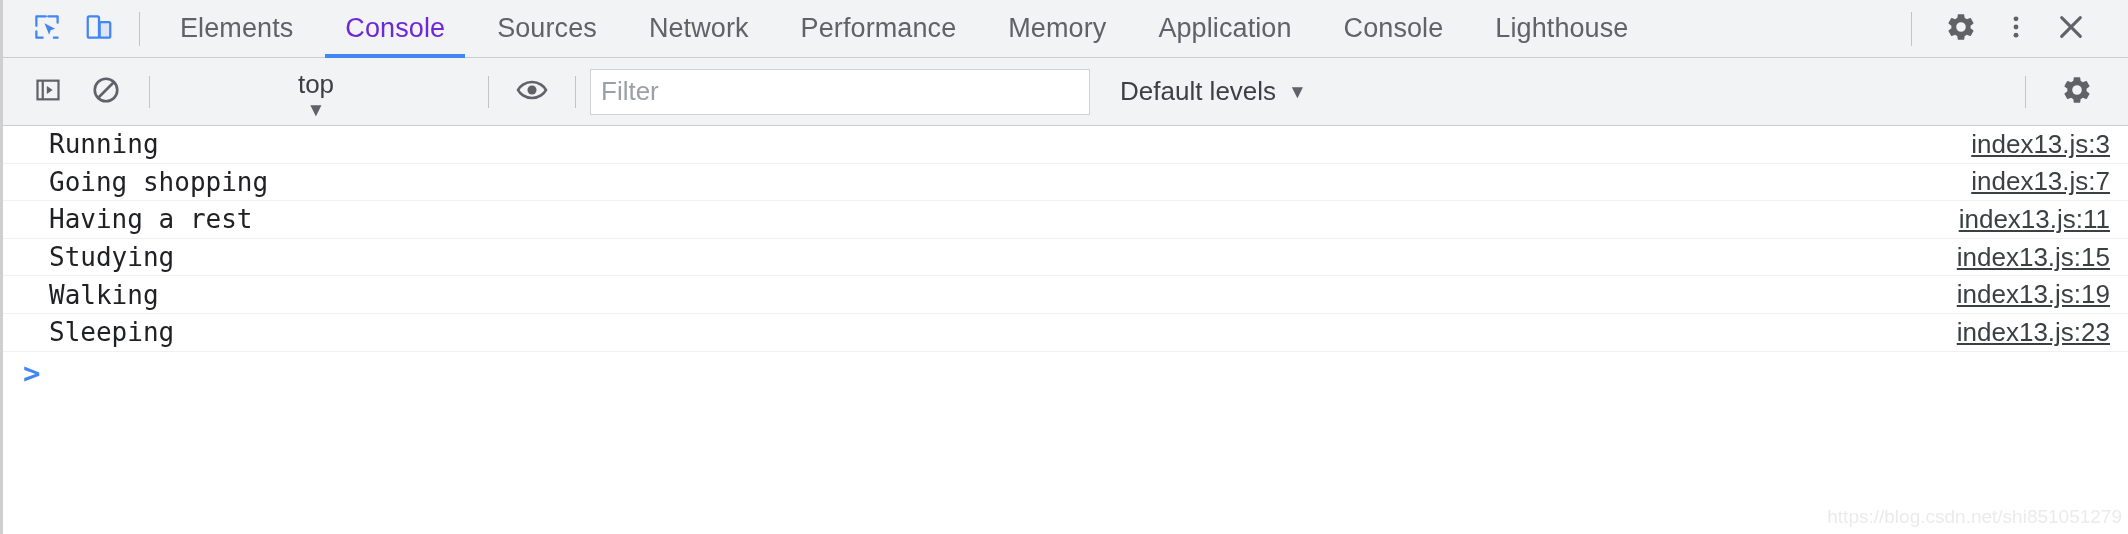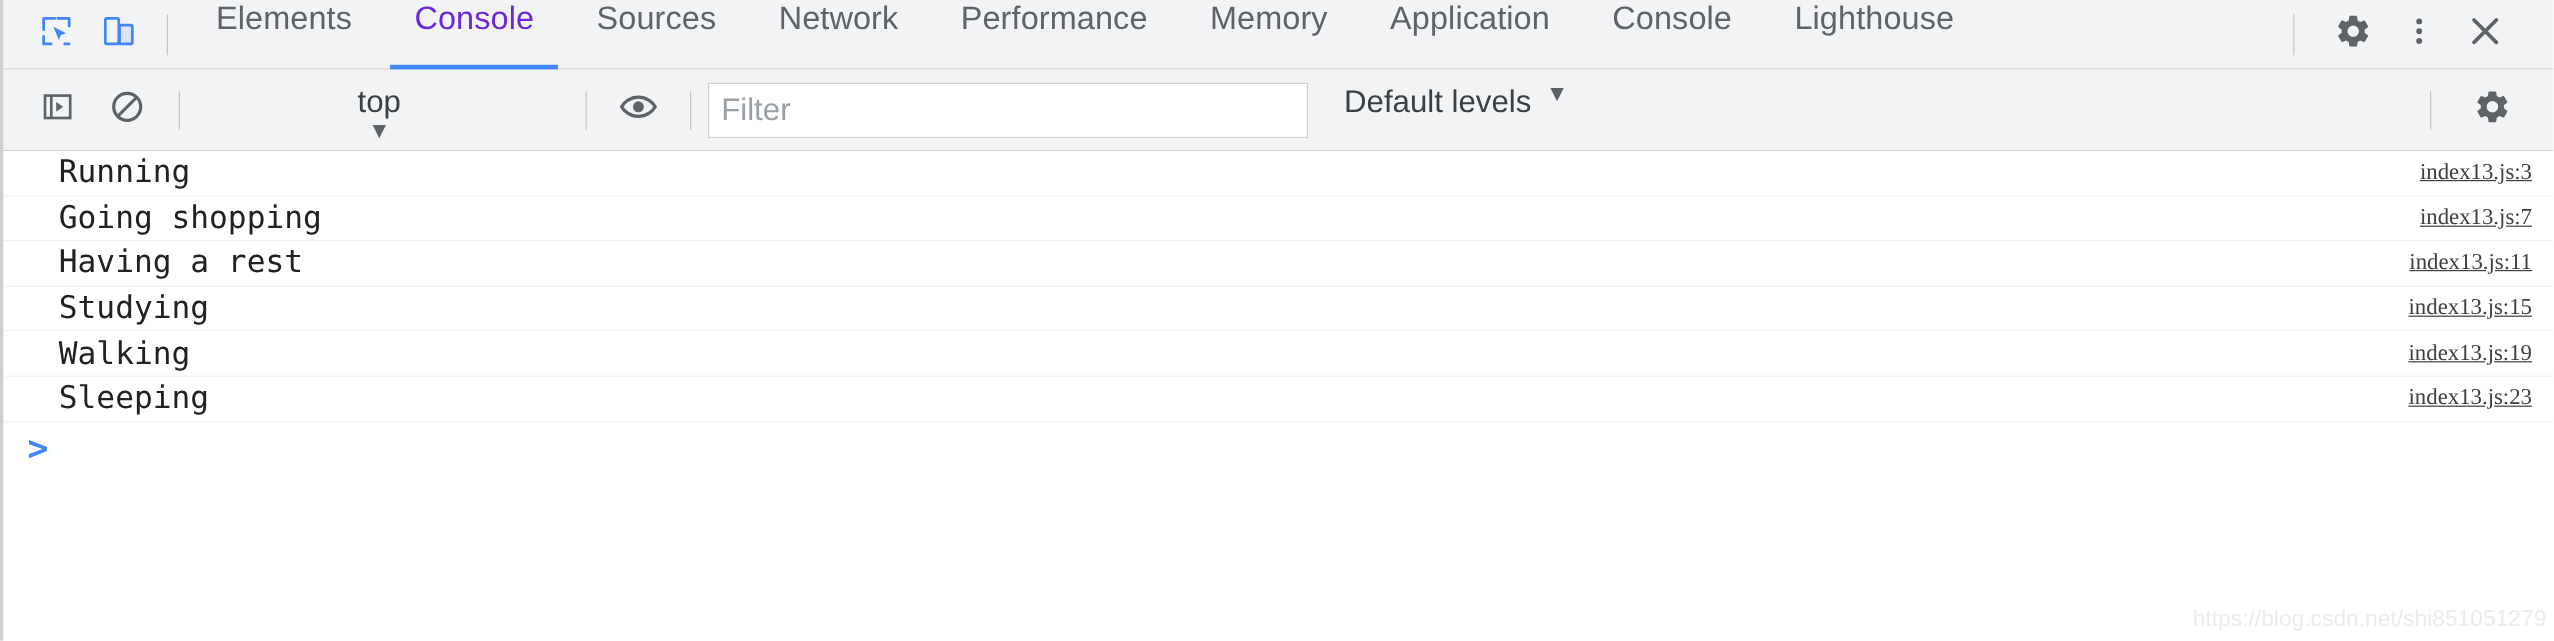--- a/index.html
+++ b/index.html
@@ -55,21 +55,21 @@
   .tabs {
     display: flex;
     align-items: center;
     height: 58px;
   }
 
   .tab {
     position: relative;
     height: 58px;
     display: flex;
-    align-items: flex-start;
+    align-items: center;
     padding: 0 26px;
     font-size: 27px;
     color: #5f6368;
     cursor: pointer;
     white-space: nowrap;
     letter-spacing: 0.1px;
   }
   .tab.active { color: #6d28d9; }
   .tab.active::after {
     content: "";
@@ -156,20 +156,21 @@
     font-family: "Liberation Sans", sans-serif;
     font-size: 26px;
     color: #0f766e;
     padding: 0 10px;
     outline: none;
   }
   .filter-input::placeholder { color: #9aa0a6; }
 
   .levels {
     display: flex;
+    align-items: center;
     gap: 12px;
     margin-left: 24px;
     height: 46px;
     padding: 0 6px;
     cursor: pointer;
   }
   .levels .levels-label {
     font-size: 26px;
     color: #3c4043;
     white-space: nowrap;
@@ -205,22 +206,22 @@
     gap: 42px;
   }
 
   .msg-text {
     white-space: pre;
     letter-spacing: 0;
   }
 
   .msg-src {
     margin-left: auto;
-    font-family: Liberation Serif, serif;
-    font-size: 19px;
+    font-family: Liberation Sans, sans-serif;
+    font-size: 26px;
     color: #3c4043;
     text-decoration: underline;
     cursor: pointer;
     white-space: pre;
   }
 
   
   .prompt-row {
     display: flex;
     align-items: flex-start;

